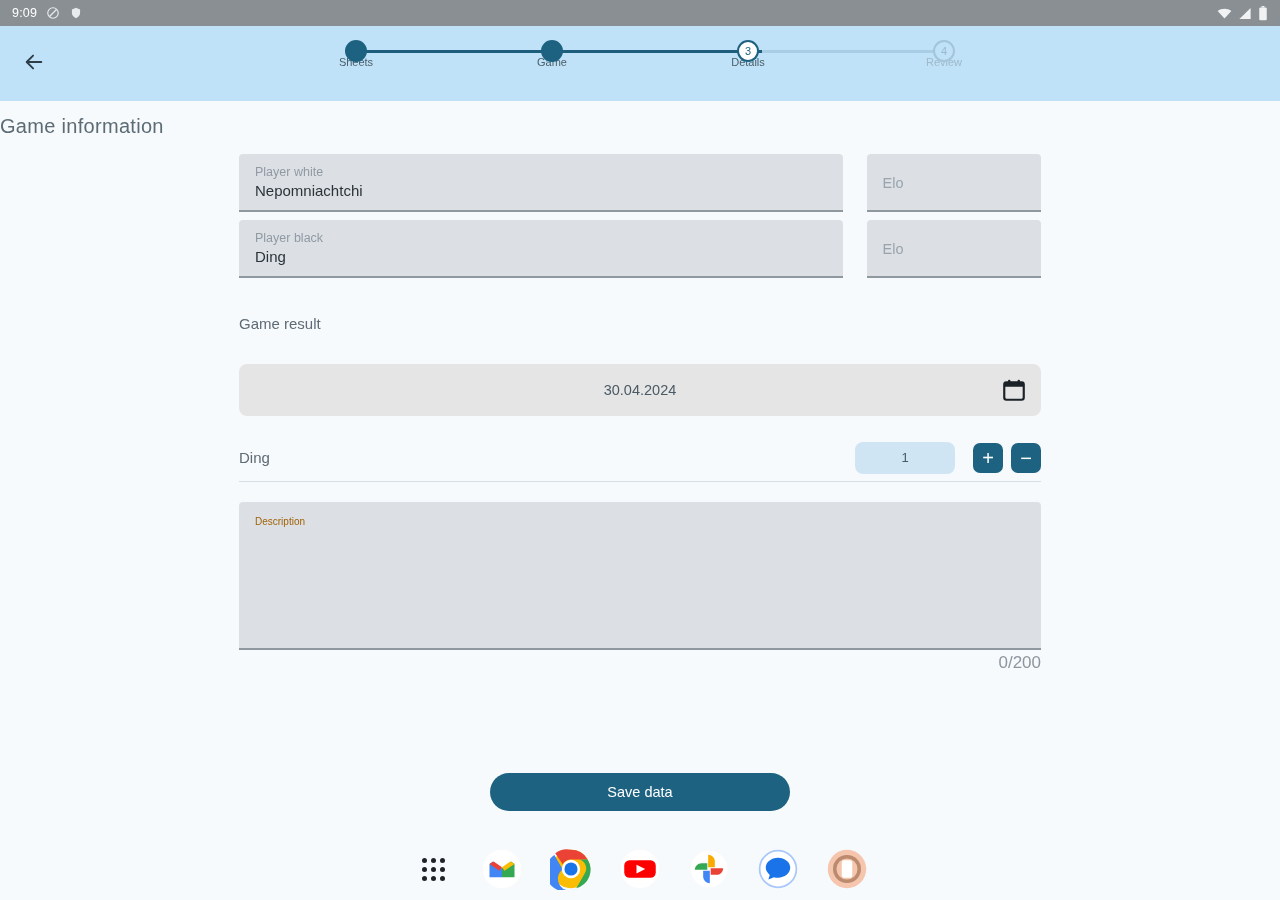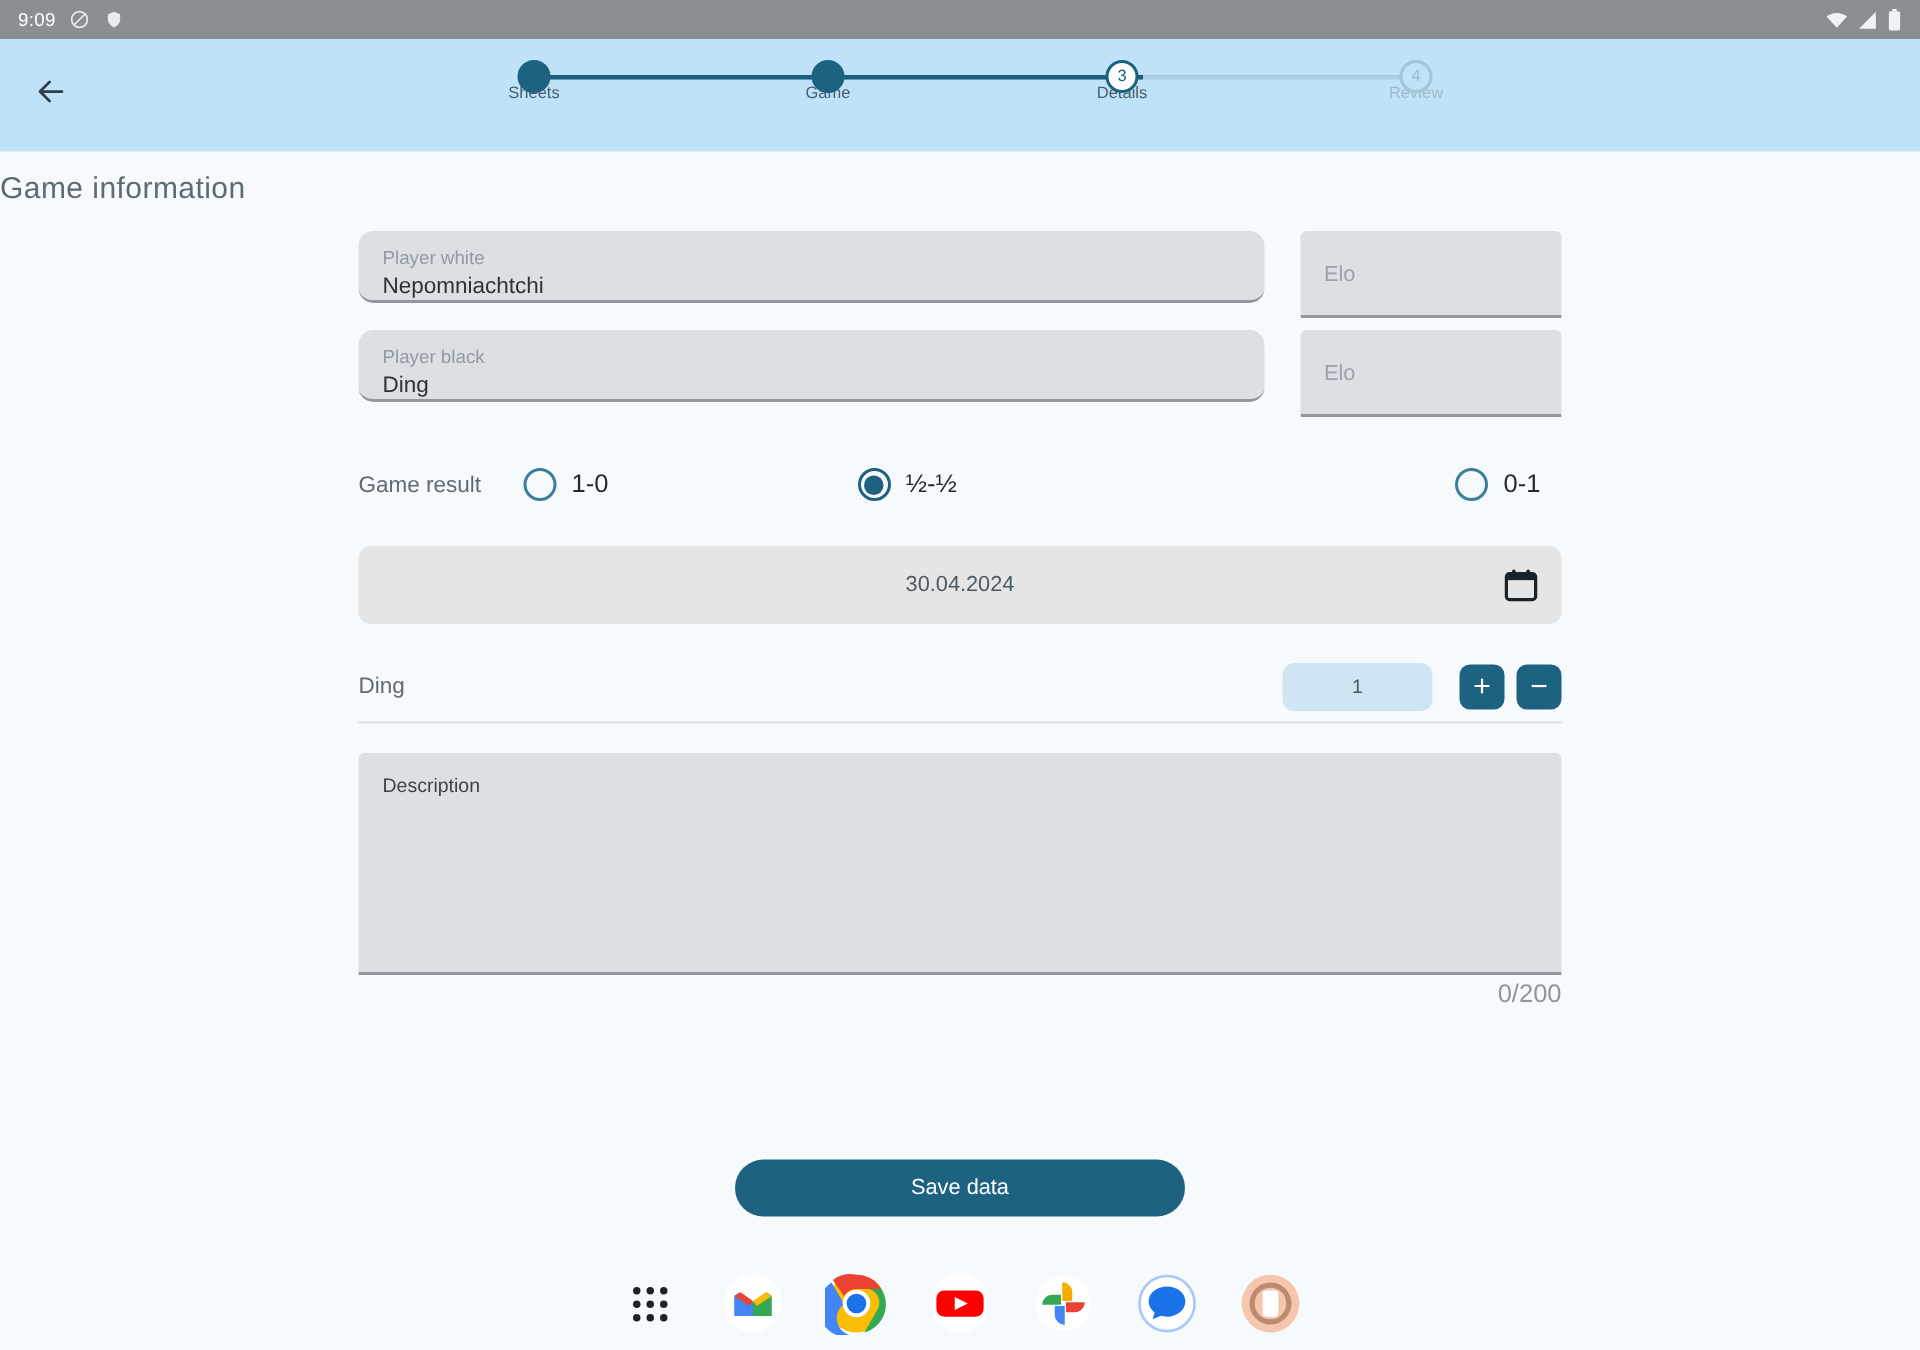--- a/index.html
+++ b/index.html
@@ -81,21 +81,21 @@
   .form { width: 802px; margin: 0 auto; }
 
   .row { display: flex; gap: 24px; }
   .field {
     background: #dce0e5;
     border-bottom: 2px solid #8f979f;
     border-radius: 4px 4px 0 0;
     padding: 10px 16px 8px;
     position: relative;
   }
-  .field.main { flex: 1 1 auto; width: 610px; height: 48px; border-radius: 10px; }
+  .field.main { flex: 1 1 auto; width: 610px; height: 58px; }
   .field.elo  { width: 176px; height: 58px; display: flex; align-items: center; }
   .field-label { font-size: 12.5px; color: #909aa3; line-height: 16px; }
   .field-value { font-size: 15px; color: #2a3338; line-height: 22px; }
   .field-ph    { font-size: 14.5px; color: #9aa3ac; }
   .row + .row { margin-top: 8px; }
 
   
   .result-row {
     display: flex; align-items: center;
     margin-top: 24px; height: 42px;
@@ -156,21 +156,21 @@
 
   
   .desc {
     margin-top: 20px; height: 148px;
     background: #dce0e5;
     border-bottom: 2px solid #8f979f;
     border-radius: 4px 4px 0 0;
     padding: 14px 16px;
     cursor: text;
   }
-  .desc-ph { font-size: 13px; color: #404040; }
+  .desc-ph { font-size: 10px; color: #a16207; }
   .counter { text-align: right; font-size: 17px; color: #8d969e; margin-top: 3px; }
 
   
   .save-wrap { display: flex; justify-content: center; margin-top: 100px; }
   .save-btn {
     width: 300px; height: 38px; border-radius: 19px;
     background: #1d6280; color: #ffffff;
     font-size: 14.5px; border: none; cursor: pointer;
     font-family: "Liberation Sans", sans-serif;
   }
@@ -279,34 +279,20 @@
         <div class="field-label">Player black</div>
         <div class="field-value">Ding</div>
       </div>
       <div class="field elo">
         <div class="field-ph">Elo</div>
       </div>
     </div>
 
     <div class="result-row">
       <div class="result-label">Game result</div>
-      <div class="radios">
-        <div class="radio-opt o1">
-          <span class="radio"></span>
-          <span class="radio-text">1-0</span>
-        </div>
-        <div class="radio-opt o2">
-          <span class="radio checked"></span>
-          <span class="radio-text">½-½</span>
-        </div>
-        <div class="radio-opt o3">
-          <span class="radio"></span>
-          <span class="radio-text">0-1</span>
-        </div>
-      </div>
     </div>
 
     <div class="pick">
       <span class="pick-text">30.04.2024</span>
       <span class="pick-icon">
         <svg width="26" height="26" viewBox="0 0 24 24">
           <rect x="3" y="5" width="18" height="16" rx="2" fill="none" stroke="#1b2228" stroke-width="2"></rect>
           <rect x="3" y="5" width="18" height="4" fill="#1b2228"></rect>
           <rect x="6.5" y="2.5" width="2.2" height="4" rx="1" fill="#1b2228"></rect>
           <rect x="15.3" y="2.5" width="2.2" height="4" rx="1" fill="#1b2228"></rect>

